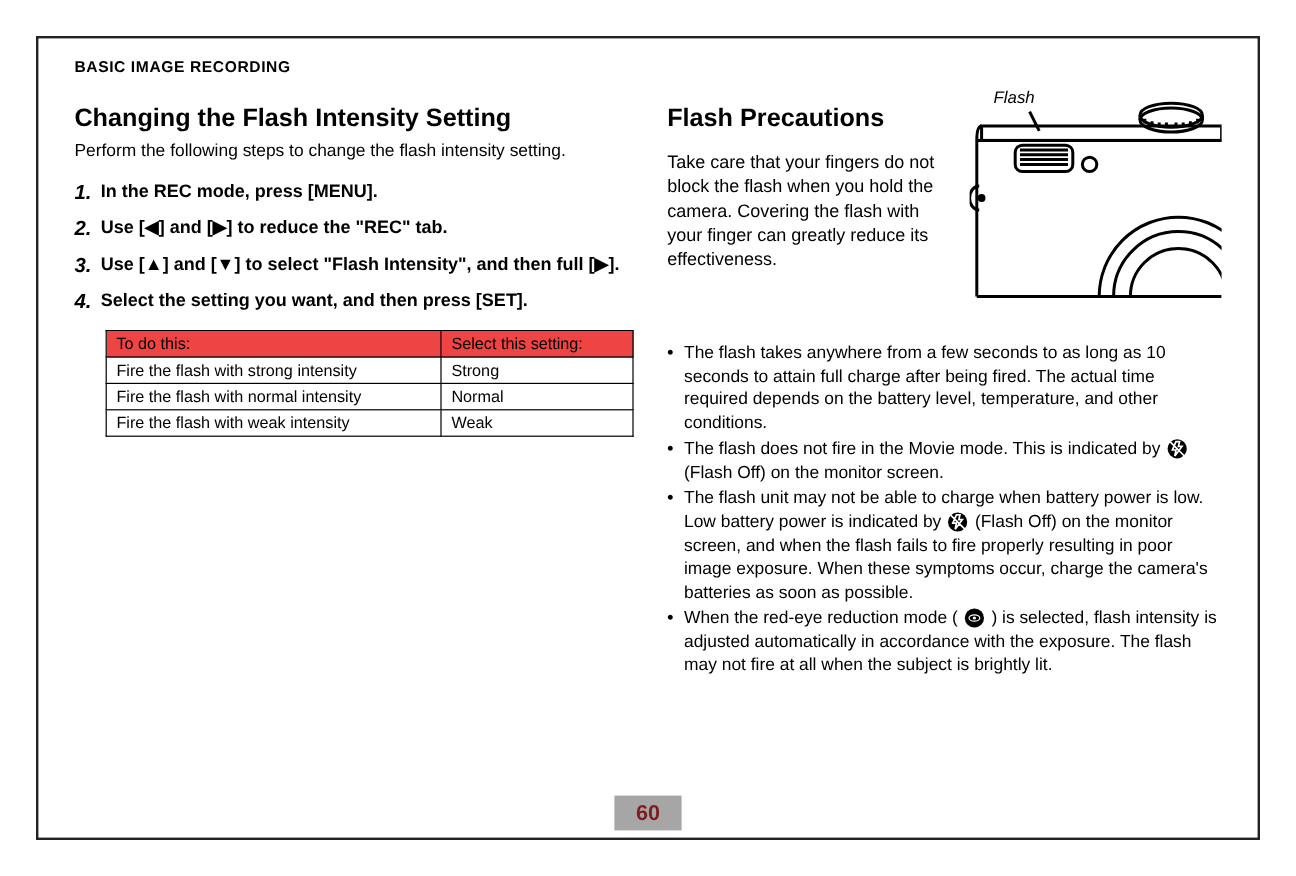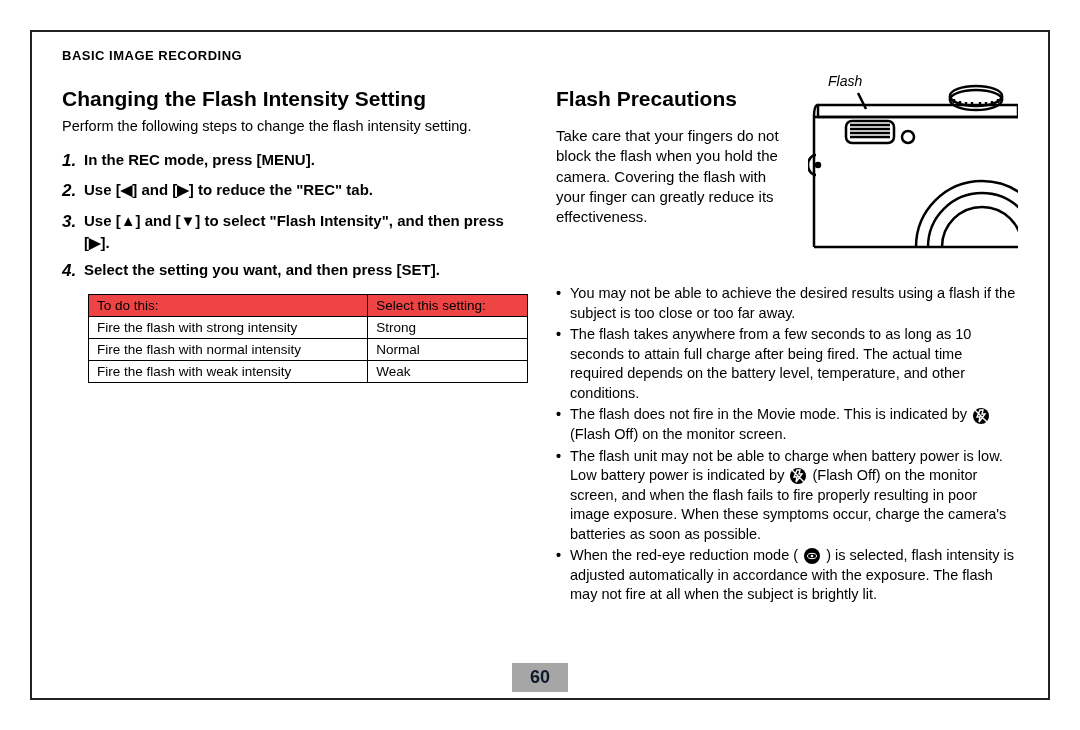--- a/index.html
+++ b/index.html
@@ -152,21 +152,21 @@
     line-height: 1;
     margin: 0 2px;
   }
   .inline-icon.eye svg { width: 12px; height: 12px; }
   .page-num {
     position: absolute;
     bottom: 6px;
     left: 50%;
     transform: translateX(-50%);
     background: #a6a6a6;
-    color: #0f172a;
+    color: #7f1d1d;
     font-weight: bold;
     font-size: 18px;
     padding: 4px 18px;
   }
 </style>
 </head>
 <body>
 
 <div class="page">
 
@@ -179,21 +179,21 @@
       <p class="intro">Perform the following steps to change the flash intensity setting.</p>
 
       <ol class="steps">
         <li>
             <span class="step-text">In the REC mode, press [MENU].</span>
           </li>
         <li>
             <span class="step-text">Use [◀] and [▶] to reduce the "REC" tab.</span>
           </li>
         <li>
-            <span class="step-text">Use [▲] and [▼] to select "Flash Intensity", and then press [▶].</span>
+            <span class="step-text">Use [▲] and [▼] to select "Flash Intensity", and then full [▶].</span>
           </li>
         <li>
             <span class="step-text">Select the setting you want, and then press [SET].</span>
           </li>
       </ol>
 
       <table class="opt">
         <tbody>
             <tr>
           <th>To do this:</th>
@@ -262,23 +262,20 @@
 
               <path d="M 8 78 a 8 10 0 0 0 0 20"></path>
               <circle cx="10" cy="88" r="2" fill="#000"></circle>
             </g>
           </svg>
         </div>
       </div>
 
       <ul class="prec-bullets">
         <li>
-            <span>You may not be able to achieve the desired results using a flash if the subject is too close or too far away.</span>
-          </li>
-        <li>
             <span>The flash takes anywhere from a few seconds to as long as 10 seconds to attain full charge after being fired. The actual time required depends on the battery level, temperature, and other conditions.</span>
           </li>
         <li>
           <span>
             <span>The flash does not fire in the Movie mode. This is indicated by </span>
             <span class="inline-icon">
               <svg viewBox="0 0 16 16">
                   <path d="M7 2 L4 9 L7 9 L6 14 L12 6 L9 6 L10 2 Z M2 2 L14 14" stroke="#fff" stroke-width="1.4" fill="none"></path>
                 </svg>
             </span>

